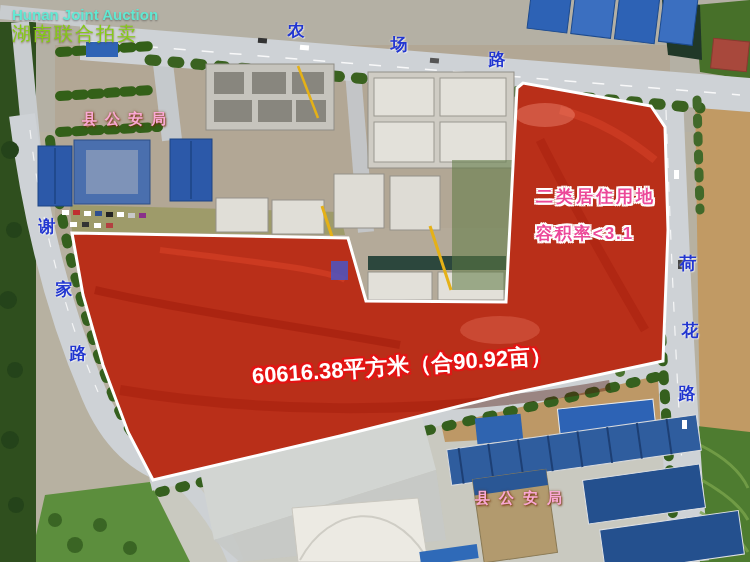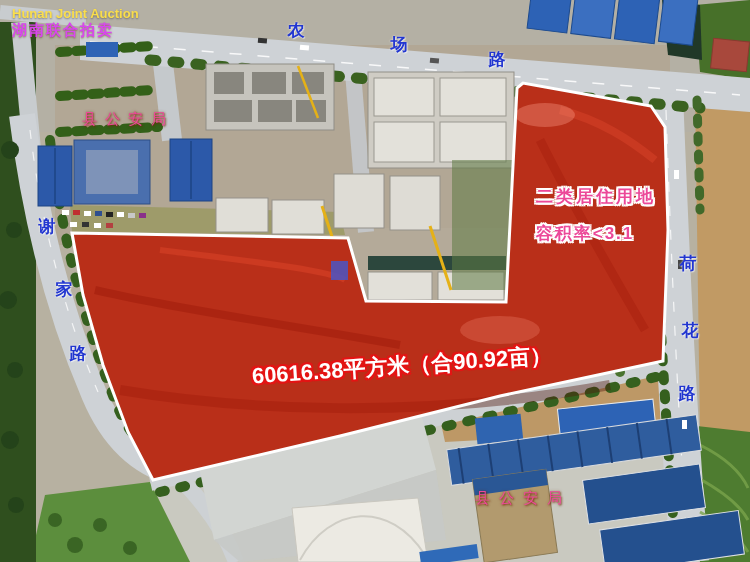--- a/index.html
+++ b/index.html
@@ -5,43 +5,43 @@
   html,body{margin:0;padding:0;background:#222;}
   .stage{
     position:relative;width:750px;height:562px;overflow:hidden;
     font-family:"Liberation Sans","DejaVu Sans",sans-serif;
   }
   .stage svg{position:absolute;left:0;top:0;}
   .lbl{position:absolute;white-space:nowrap;line-height:1;}
   .center{transform:translate(-50%,-50%);}
   
   .wm{left:12px;top:7px;}
-  .wm-en{font-size:13px;font-weight:bold;color:#fde047;opacity:.95;
+  .wm-en{font-size:15px;font-weight:bold;color:#5eead4;opacity:.95;
          text-shadow:0 1px 2px rgba(60,60,60,.6);}
-  .wm-cn{margin-top:2px;font-size:15px;font-weight:bold;color:#d946ef;
+  .wm-cn{margin-top:2px;font-size:19px;font-weight:normal;color:#84cc16;
          letter-spacing:2px;text-shadow:0 1px 2px rgba(90,50,0,.55);}
   
   .red-outline{
     color:#ec4899;font-weight:bold;
     text-shadow:-2px -2px 0 #fff,2px -2px 0 #fff,-2px 2px 0 #fff,2px 2px 0 #fff,
                  0 -2px 0 #fff,0 2px 0 #fff,-2px 0 0 #fff,2px 0 0 #fff;
   }
   
   .white-outline{
     color:#ffffff;font-weight:bold;
     text-shadow:-2px -2px 0 #e41414,2px -2px 0 #e41414,-2px 2px 0 #e41414,2px 2px 0 #e41414,
                  0 -2px 0 #e41414,0 2px 0 #e41414,-2px 0 0 #e41414,2px 0 0 #e41414;
   }
   .lbl-parcel-title{left:222px;top:291px;font-size:21px;letter-spacing:12px;}
   .lbl-zoning{left:596px;top:196px;font-size:17px;letter-spacing:3px;}
   .lbl-far{left:585px;top:233px;font-size:17px;letter-spacing:2px;text-align:right;}
   .lbl-area{left:402px;top:366px;font-size:22px;
             transform:translate(-50%,-50%) rotate(-4deg);}
   
-  .yellow-lbl{color:#ec4899;font-weight:normal;font-size:15px;
+  .yellow-lbl{color:#f9a8d4;font-weight:bold;font-size:15px;
               text-shadow:1px 1px 2px rgba(110,40,0,.85),0 0 3px rgba(120,50,0,.5);}
   .lbl-police{left:128px;top:118px;letter-spacing:8px;}
   .lbl-school{left:523px;top:497px;letter-spacing:9px;}
   
   .rc{position:absolute;transform:translate(-50%,-50%);
       font-size:17px;font-weight:bold;color:#2236d0;
       text-shadow:0 0 2px rgba(255,255,255,.85),1px 1px 1px rgba(255,255,255,.5);}
 </style>
 </head>
 <body>

